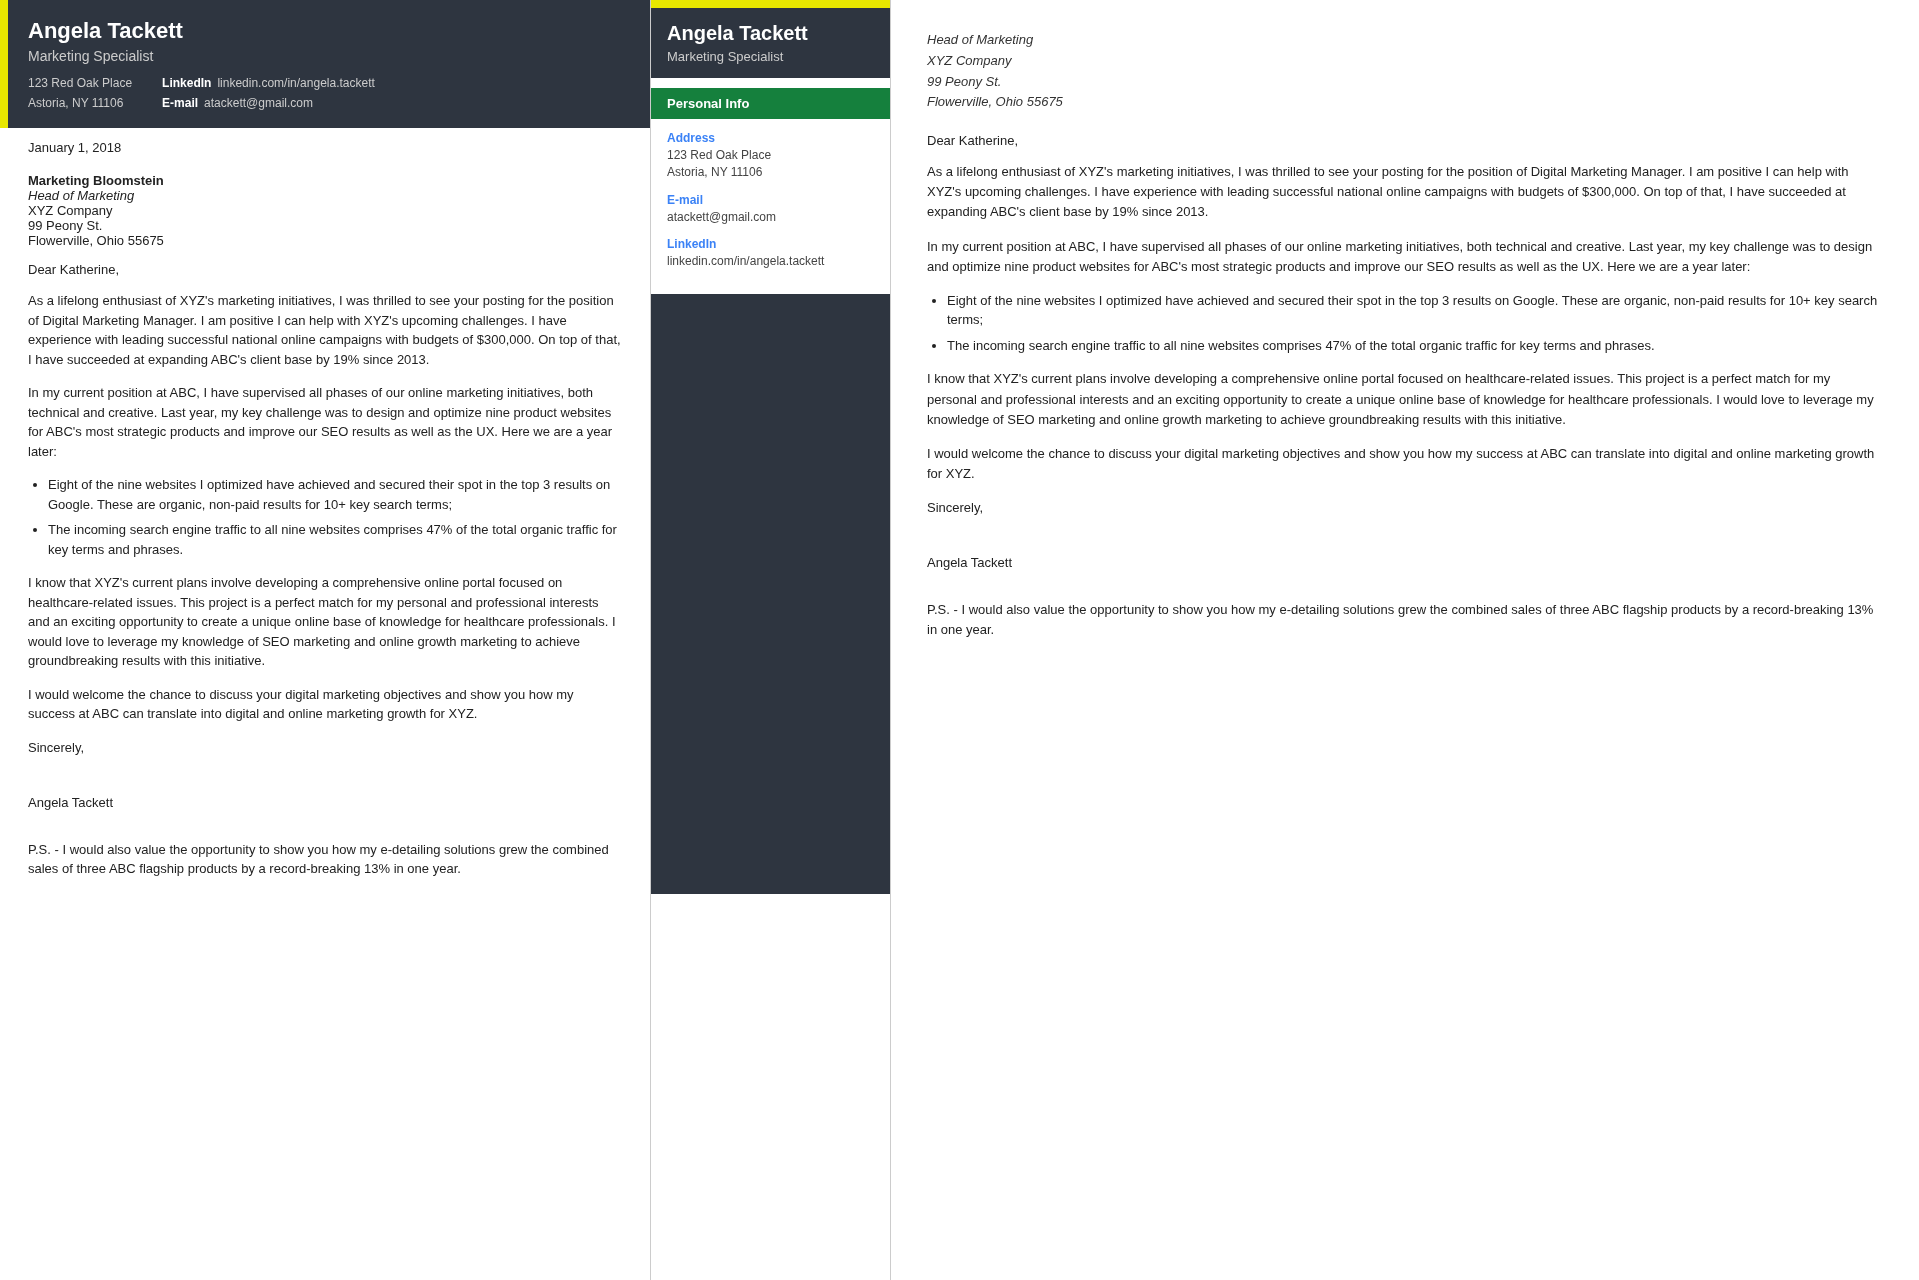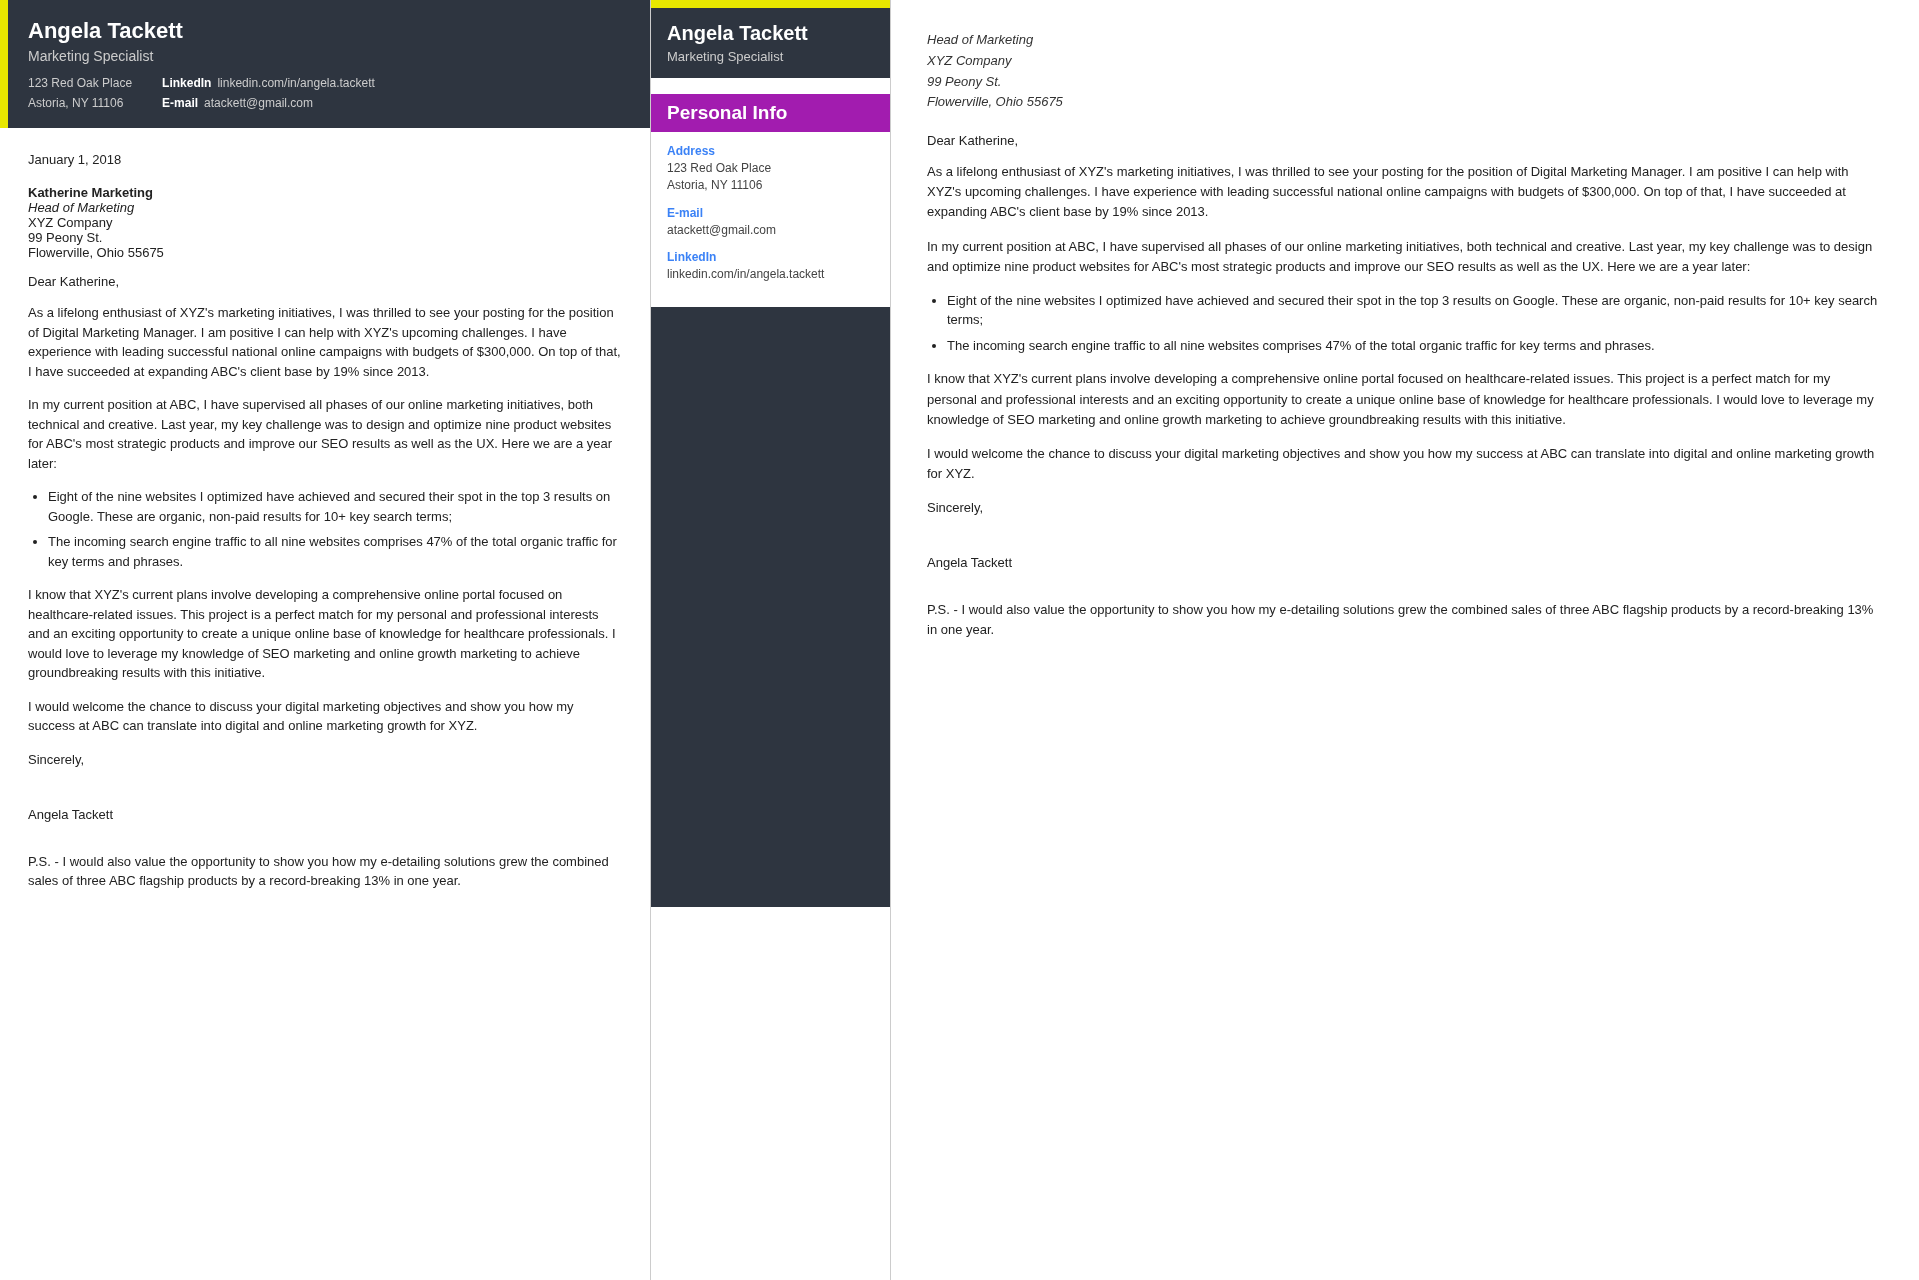--- a/index.html
+++ b/index.html
@@ -63,21 +63,21 @@
       font-size: 12px;
       align-items: center;
     }
 
     .left-contact-item .label {
       font-weight: bold;
       color: #fff;
     }
 
     .left-body {
-      padding: 24px 28px;
+      padding: 12px 28px;
     }
 
     .left-date {
       margin-bottom: 18px;
       font-size: 13px;
     }
 
     .left-recipient {
       margin-bottom: 14px;
     }
@@ -159,26 +159,26 @@
       color: #fff;
       margin-bottom: 4px;
     }
 
     .middle-header-title {
       font-size: 13px;
       color: #ccc;
     }
 
     .middle-section-header {
-      background: #a21caf;
+      background: #15803d;
       color: #fff;
       padding: 8px 16px;
       font-weight: bold;
-      font-size: 19px;
-      margin-top: 16px;
+      font-size: 13px;
+      margin-top: 10px;
     }
 
     .middle-personal-info {
       padding: 12px 16px;
     }
 
     .middle-info-group {
       margin-bottom: 12px;
     }
 
@@ -275,21 +275,21 @@
           <span>atackett@gmail.com</span>
         </div>
       </div>
     </div>
   </div>
 
   <div class="left-body">
     <div class="left-date">January 1, 2018</div>
 
     <div class="left-recipient">
-      <div class="left-recipient-name">Katherine Marketing</div>
+      <div class="left-recipient-name">Marketing Bloomstein</div>
       <div class="left-recipient-title">Head of Marketing</div>
       <div class="left-recipient-company">XYZ Company</div>
       <div class="left-recipient-address">99 Peony St.</div>
       <div class="left-recipient-address">Flowerville, Ohio 55675</div>
     </div>
 
     <div class="left-salutation">Dear Katherine,</div>
 
     <div class="left-paragraph">As a lifelong enthusiast of XYZ's marketing initiatives, I was thrilled to see your posting for the position of Digital Marketing Manager. I am positive I can help with XYZ's upcoming challenges. I have experience with leading successful national online campaigns with budgets of $300,000. On top of that, I have succeeded at expanding ABC's client base by 19% since 2013.</div>
     <div class="left-paragraph">In my current position at ABC, I have supervised all phases of our online marketing initiatives, both technical and creative. Last year, my key challenge was to design and optimize nine product websites for ABC's most strategic products and improve our SEO results as well as the UX. Here we are a year later:</div>

